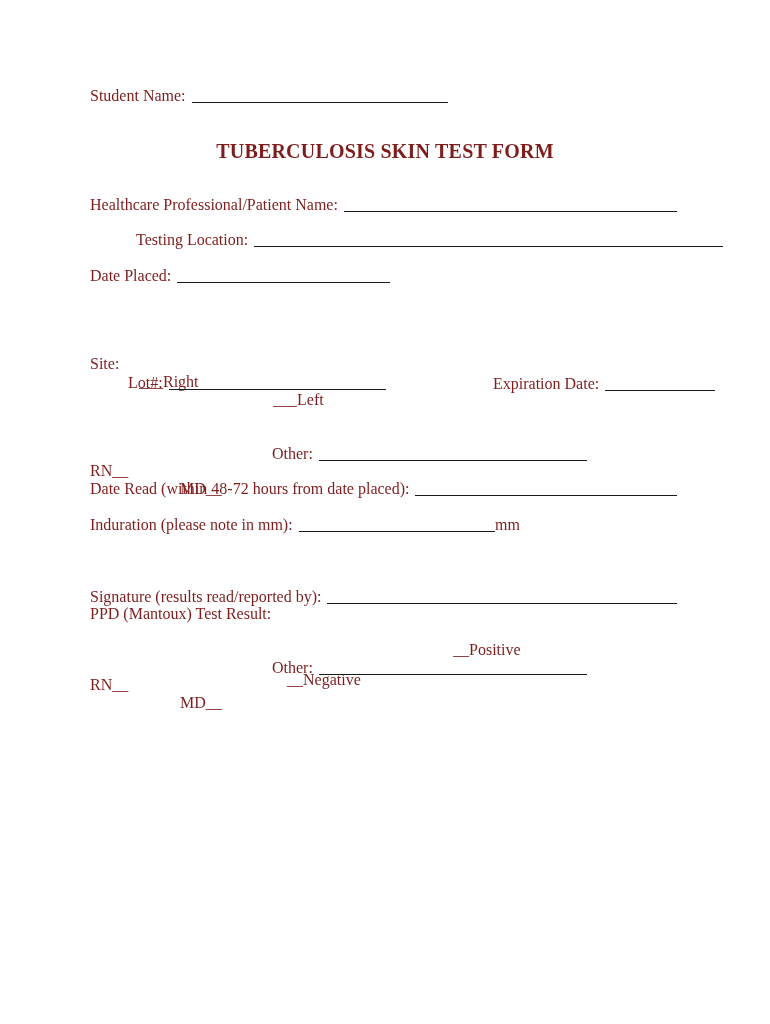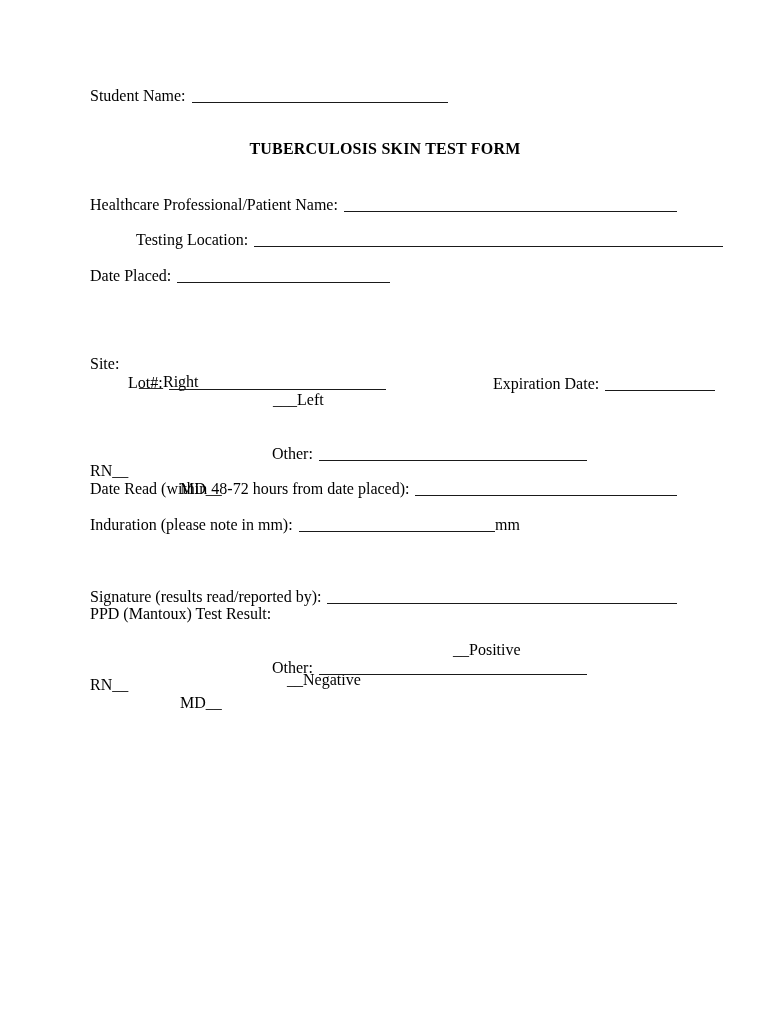--- a/index.html
+++ b/index.html
@@ -7,21 +7,21 @@
     padding: 0;
     background: #ffffff;
   }
   .page {
     position: relative;
     width: 770px;
     height: 1024px;
     background: #ffffff;
     font-family: "Liberation Serif", "DejaVu Serif", serif;
     font-size: 16px;
-    color: #000000;
+    color: #7f1d1d;
     overflow: hidden;
   }
   .row {
     position: absolute;
     display: flex;
     align-items: baseline;
     white-space: pre;
     line-height: 20px;
   }
   .label { flex: 0 0 auto; }
@@ -33,21 +33,21 @@
     position: relative;
     top: 2px;
   }
   .gap { display: inline-block; }
   .title {
     position: absolute;
     left: 0;
     width: 770px;
     text-align: center;
     font-weight: bold;
-    font-size: 16px;
+    font-size: 20px;
     letter-spacing: 0.2px;
   }
   .abs { position: absolute; white-space: pre; }
   .inner { position: relative; width: 100%; height: 20px; }
 </style>
 </head>
 <body>
 
 <div class="page">
 

